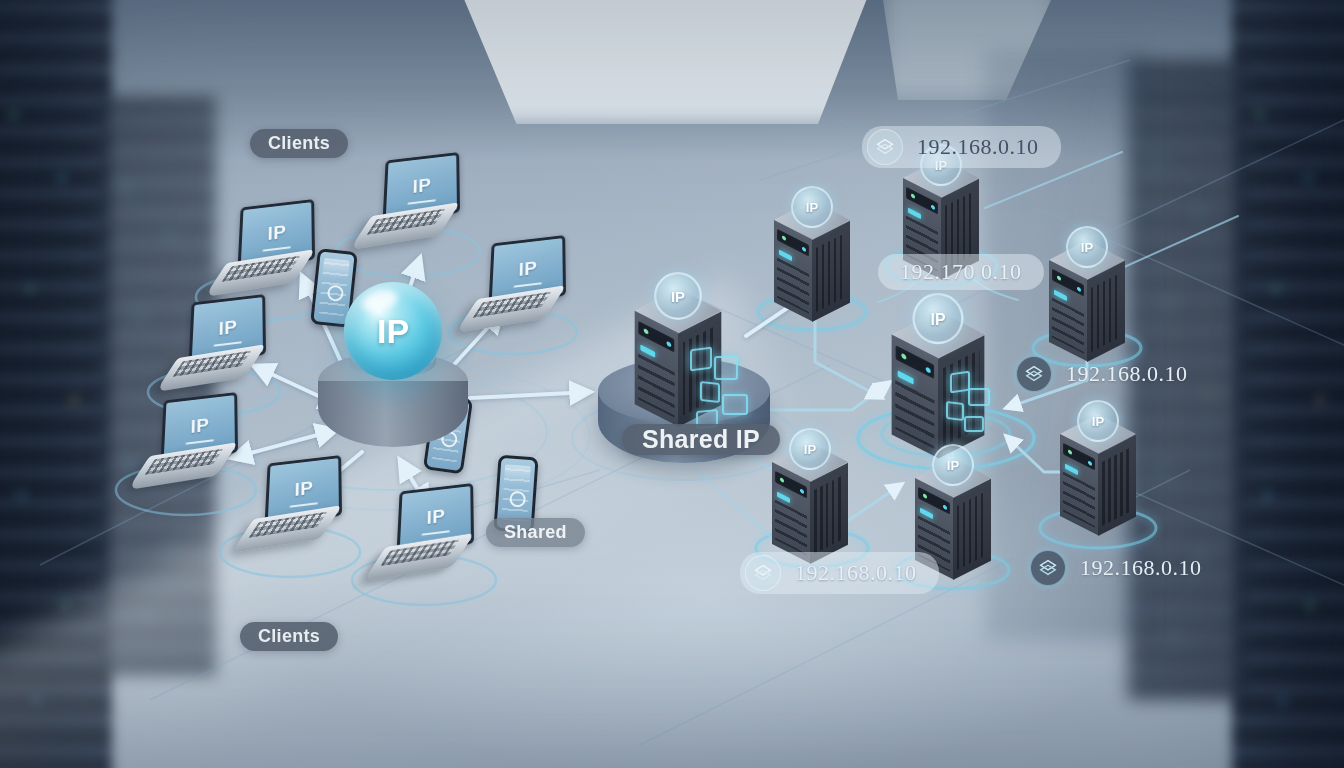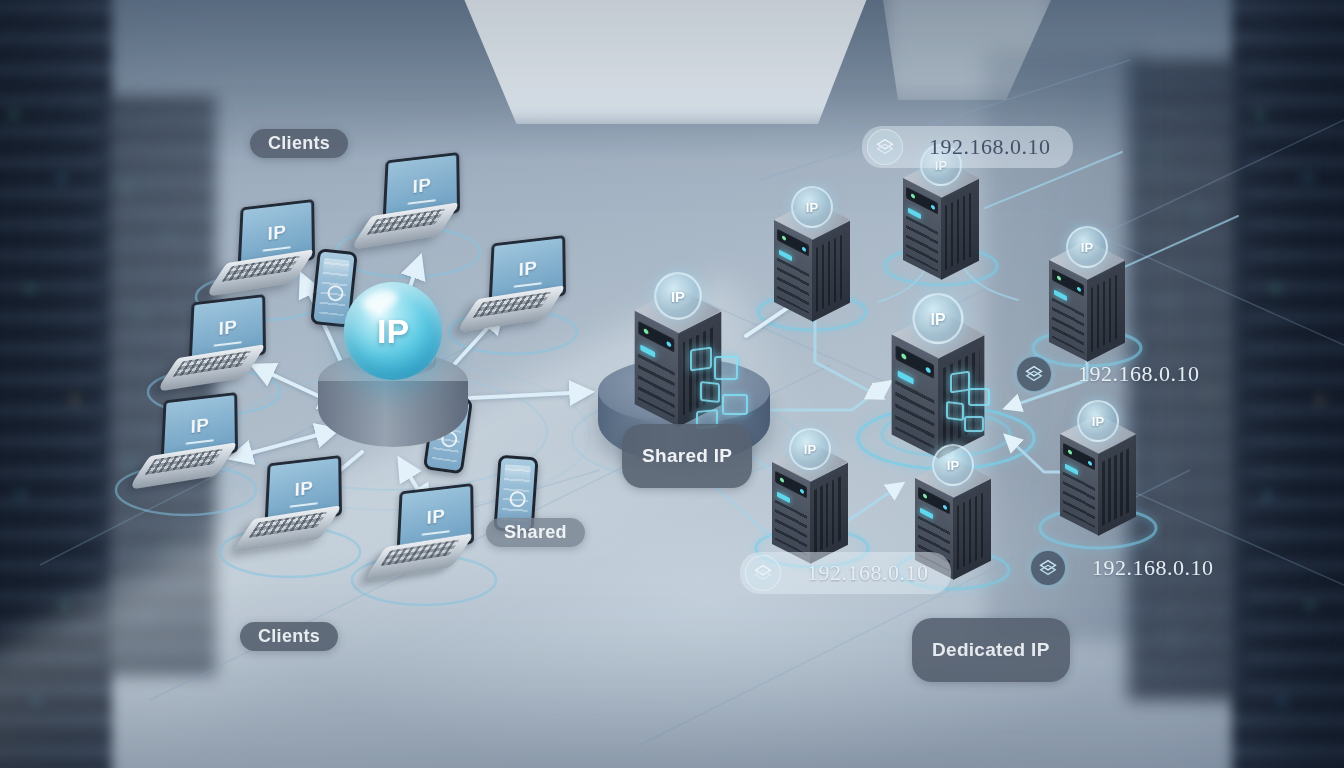--- a/index.html
+++ b/index.html
@@ -116,22 +116,22 @@
     background:radial-gradient(ellipse at 50% 38%,#97a7ba,#71839a 75%,#64788f);}
   #platform-body{left:598px;top:391px;width:172px;height:72px;
     background:linear-gradient(90deg,#53667d,#7c90a5 45%,#495c74);
     border-radius:0 0 86px 86px/0 0 42px 42px;box-shadow:0 10px 18px rgba(40,55,75,.25);}
   
   .holo{position:absolute;border:2px solid rgba(130,226,246,.85);background:rgba(120,215,240,.12);border-radius:3px;
     box-shadow:0 0 9px rgba(110,210,235,.6),inset 0 0 6px rgba(150,230,250,.35);z-index:4;}
   
   .pill{position:absolute;padding:4px 18px;border-radius:20px;background:rgba(86,97,112,.88);color:#eef2f5;
     font-weight:700;font-size:18px;z-index:5;letter-spacing:.3px;box-shadow:0 2px 8px rgba(30,40,55,.25);white-space:nowrap;}
-  .pill-lg{font-size:19px;padding:21px 20px;}
-  .ip-label{position:absolute;display:flex;align-items:center;gap:22px;z-index:5;white-space:nowrap;
+  .pill-lg{font-size:25px;padding:1px 20px;}
+  .ip-label{position:absolute;display:flex;align-items:center;gap:10px;z-index:5;white-space:nowrap;
     font-family:"Liberation Serif",serif;font-size:22px;letter-spacing:.5px;}
   .ip-label .txt{padding:2px 4px;}
   .lp-light{background:rgba(226,236,243,.5);border-radius:20px;padding:3px 18px 3px 5px;}
   .chip{width:34px;height:34px;border-radius:50%;flex:0 0 34px;display:flex;align-items:center;justify-content:center;
     background:rgba(205,228,240,.35);border:1.5px solid rgba(235,248,252,.55);}
   .chip.dark{background:rgba(30,46,64,.55);border-color:rgba(160,210,235,.6);box-shadow:0 0 8px rgba(130,205,235,.5);}
   .c-dark{color:#46536a;}
   .c-light{color:#e9f0f5;text-shadow:0 1px 2px rgba(40,60,85,.35);}
 </style>
 </head>
@@ -373,20 +373,23 @@
   <div class="ip-label lp-light c-dark" style="left:862px;top:126px;">
     <span class="chip">
       <svg width="22" height="22" viewBox="0 0 24 24">
           <path d="M12 4 L20 9 L12 14 L4 9 Z" fill="none" stroke="#f2f8fb" stroke-width="1.6"></path>
           <path d="M12 9 L20 14 L12 19 L4 14 Z" fill="none" stroke="#e2eef5" stroke-width="1.4"></path>
         </svg>
     </span>
     <span class="txt">192.168.0.10</span>
   </div>
 
+  <div class="ip-label lp-light c-light" style="left:878px;top:254px;padding-left:18px;">
+    <span class="txt">192.170 0.10</span>
+  </div>
 
   <div class="ip-label c-light" style="left:1016px;top:356px;">
     <span class="chip dark">
       <svg width="22" height="22" viewBox="0 0 24 24">
           <path d="M12 4 L20 9 L12 14 L4 9 Z" fill="none" stroke="#cfe9f6" stroke-width="1.6"></path>
           <path d="M12 9 L20 14 L12 19 L4 14 Z" fill="none" stroke="#b8dcee" stroke-width="1.4"></path>
         </svg>
     </span>
     <span class="txt">192.168.0.10</span>
   </div>
@@ -404,16 +407,15 @@
   <div class="ip-label c-light" style="left:1030px;top:550px;">
     <span class="chip dark">
       <svg width="22" height="22" viewBox="0 0 24 24">
           <path d="M12 4 L20 9 L12 14 L4 9 Z" fill="none" stroke="#cfe9f6" stroke-width="1.6"></path>
           <path d="M12 9 L20 14 L12 19 L4 14 Z" fill="none" stroke="#b8dcee" stroke-width="1.4"></path>
         </svg>
     </span>
     <span class="txt">192.168.0.10</span>
   </div>
 
-  <div class="pill pill-lg" style="left:912px;top:618px;"><span>Dedicated IP</span></div>
 
   <div class="bglayer" id="vignette" style="z-index:6;"></div>
 </div>
 
 </body></html>

